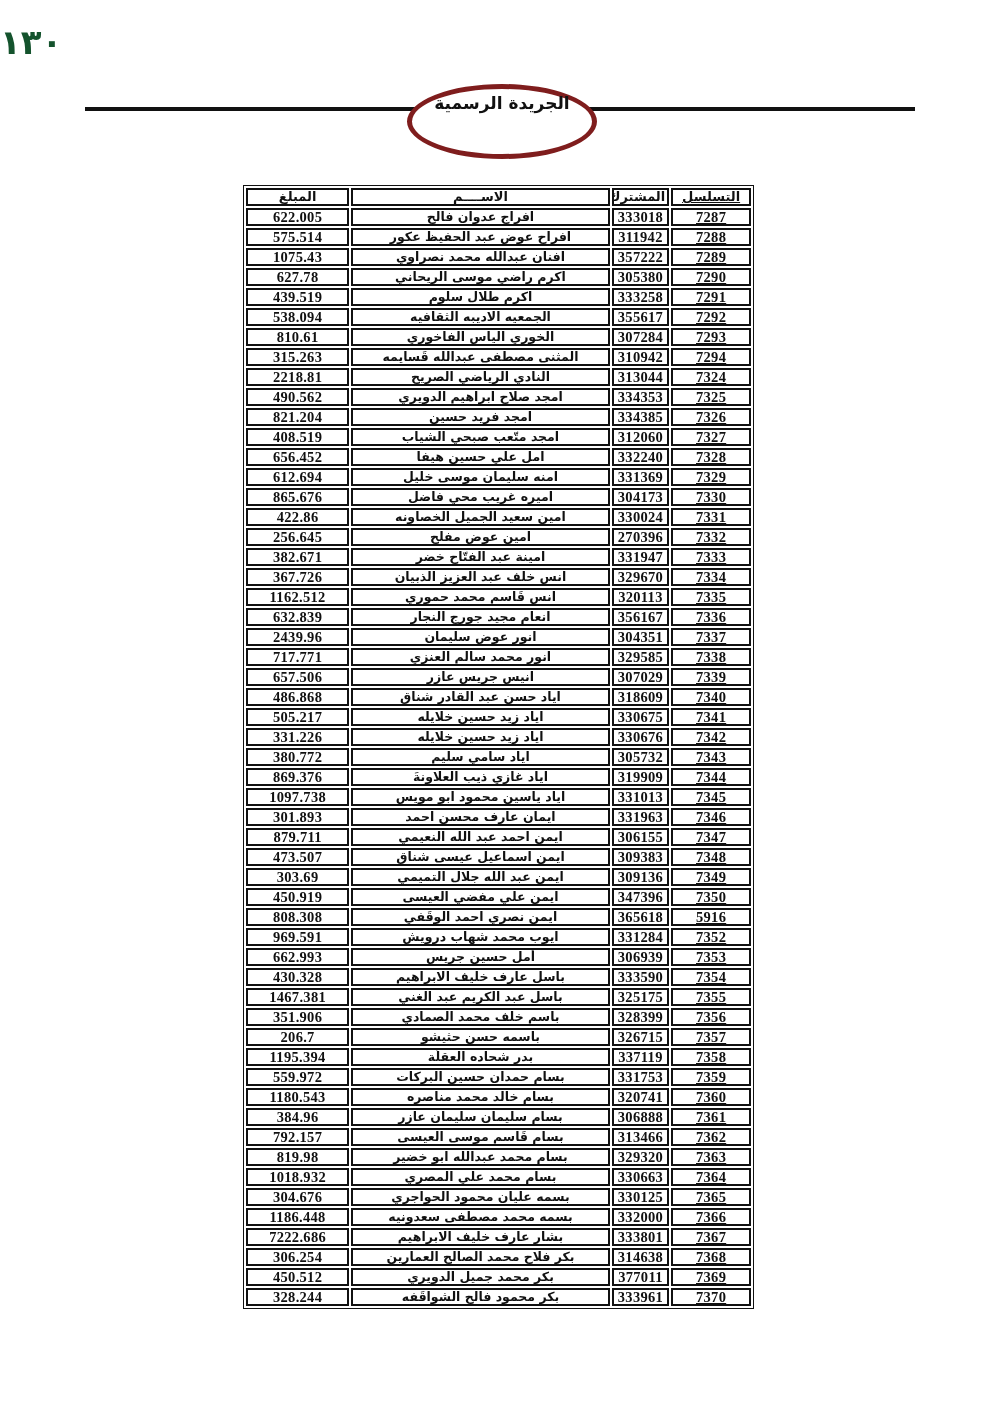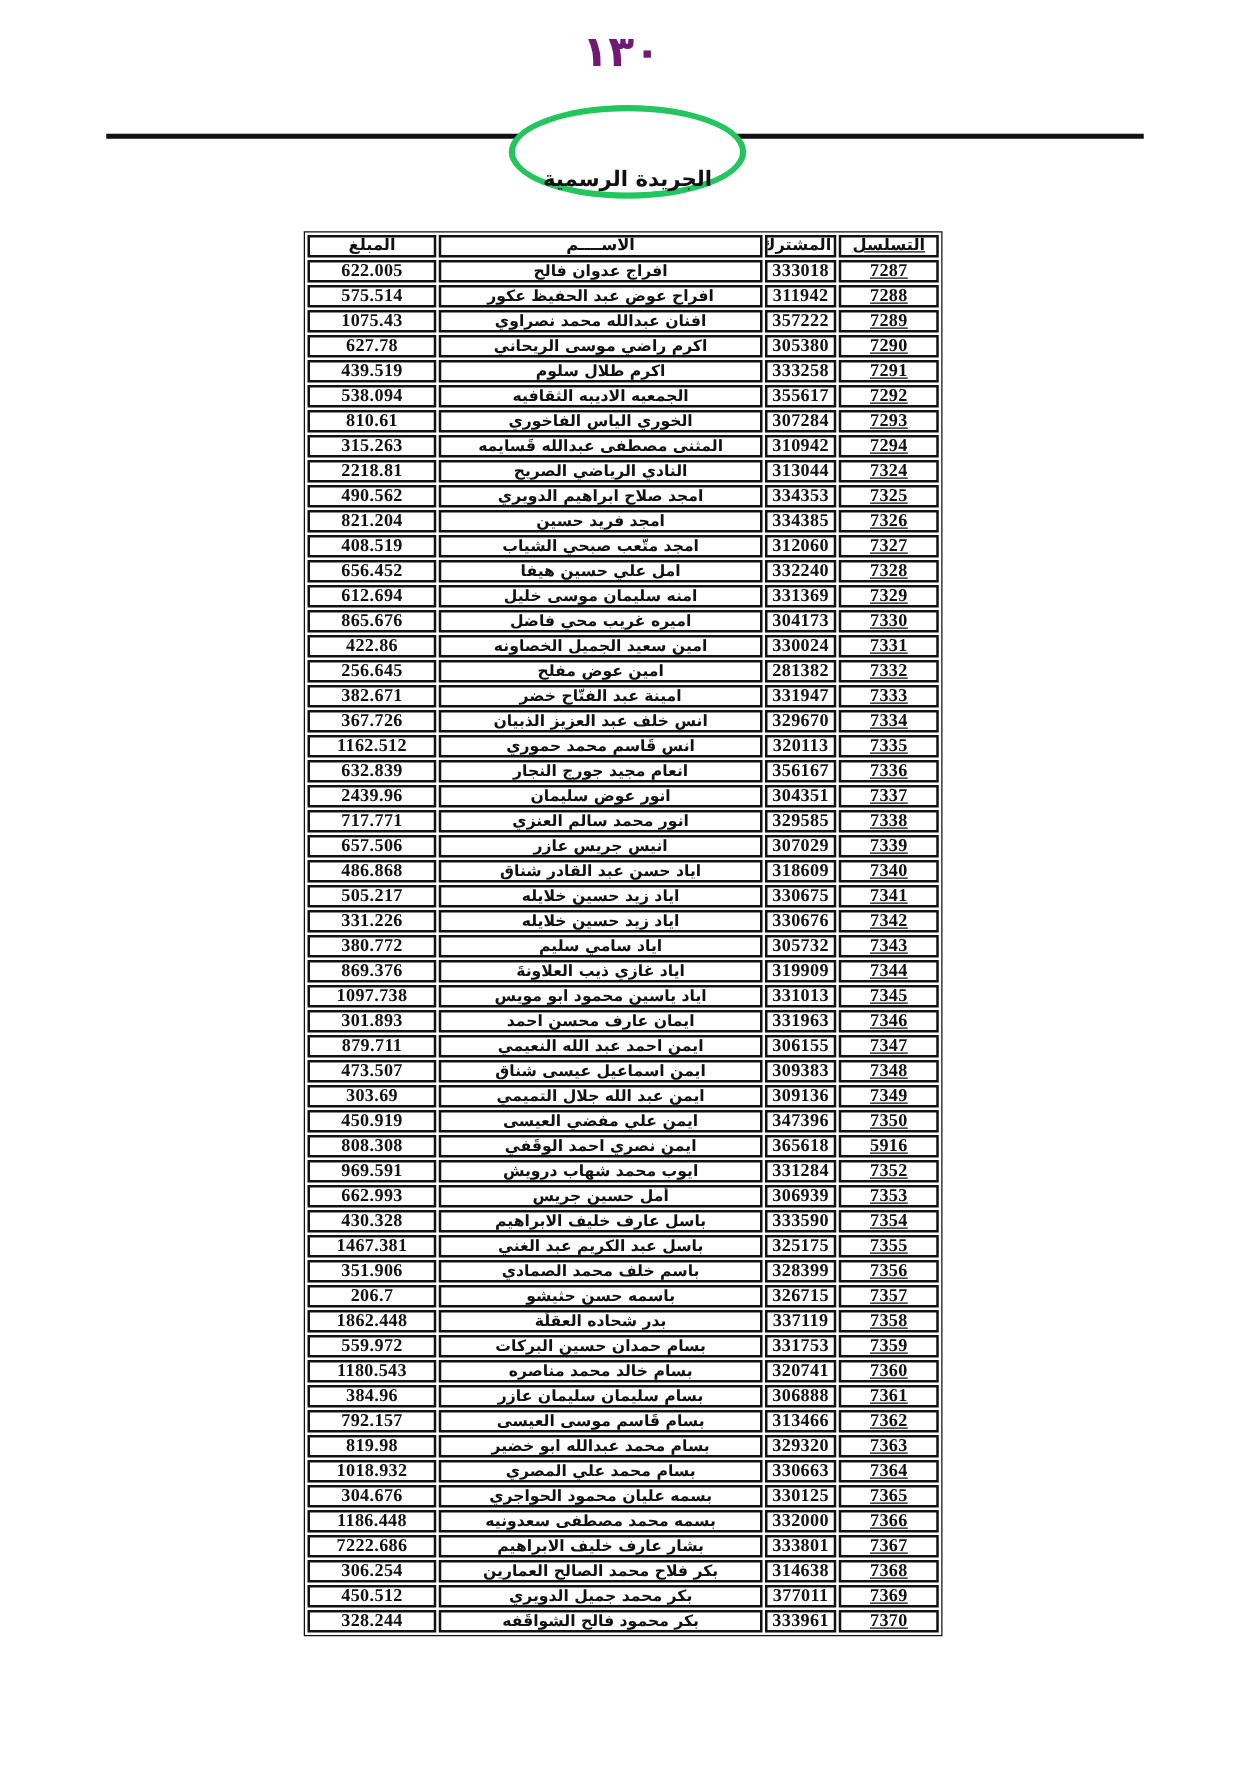--- a/index.html
+++ b/index.html
@@ -13,45 +13,44 @@
     height: 1413px;
     background: #ffffff;
     overflow: hidden;
     color: #111111;
   }
   .page-number {
     position: absolute;
     top: 22px;
     left: 0;
     width: 994px;
-    text-align: center;
     font-family: "DejaVu Sans", sans-serif;
     font-weight: bold;
     font-size: 34px;
-    color: #701a75;
+    color: #14532d;
   }
   .header-rule {
     position: absolute;
     top: 107px;
     left: 85px;
     width: 830px;
     height: 4px;
     background: #111111;
   }
   .gazette-seal {
     position: absolute;
     left: 407px;
     top: 84px;
     width: 180px;
     height: 65px;
-    border: 5px solid #22c55e;
+    border: 5px solid #7f1d1d;
     border-radius: 50%;
     background: #ffffff;
     display: flex;
-    align-items: flex-end;
+    align-items: flex-start;
     justify-content: center;
   }
   .seal-text {
     direction: rtl;
     font-family: "DejaVu Sans", sans-serif;
     font-weight: bold;
     font-size: 17px;
     color: #111111;
     padding-top: 4px;
   }
@@ -209,21 +208,21 @@
           <td class="col-amount num">865.676</td>
         </tr>
         <tr>
           <td class="col-serial num">7331</td>
           <td class="col-subscriber num">330024</td>
           <td class="col-name ar">امين سعيد الجميل الخصاونه</td>
           <td class="col-amount num">422.86</td>
         </tr>
         <tr>
           <td class="col-serial num">7332</td>
-          <td class="col-subscriber num">281382</td>
+          <td class="col-subscriber num">270396</td>
           <td class="col-name ar">امين عوض مفلح</td>
           <td class="col-amount num">256.645</td>
         </tr>
         <tr>
           <td class="col-serial num">7333</td>
           <td class="col-subscriber num">331947</td>
           <td class="col-name ar">امينة عبد الفتّاح خضر</td>
           <td class="col-amount num">382.671</td>
         </tr>
         <tr>
@@ -367,21 +366,21 @@
         <tr>
           <td class="col-serial num">7357</td>
           <td class="col-subscriber num">326715</td>
           <td class="col-name ar">باسمه حسن حثيشو</td>
           <td class="col-amount num">206.7</td>
         </tr>
         <tr>
           <td class="col-serial num">7358</td>
           <td class="col-subscriber num">337119</td>
           <td class="col-name ar">بدر شحاده العقلَة</td>
-          <td class="col-amount num">1862.448</td>
+          <td class="col-amount num">1195.394</td>
         </tr>
         <tr>
           <td class="col-serial num">7359</td>
           <td class="col-subscriber num">331753</td>
           <td class="col-name ar">بسام حمدان حسين البركات</td>
           <td class="col-amount num">559.972</td>
         </tr>
         <tr>
           <td class="col-serial num">7360</td>
           <td class="col-subscriber num">320741</td>

